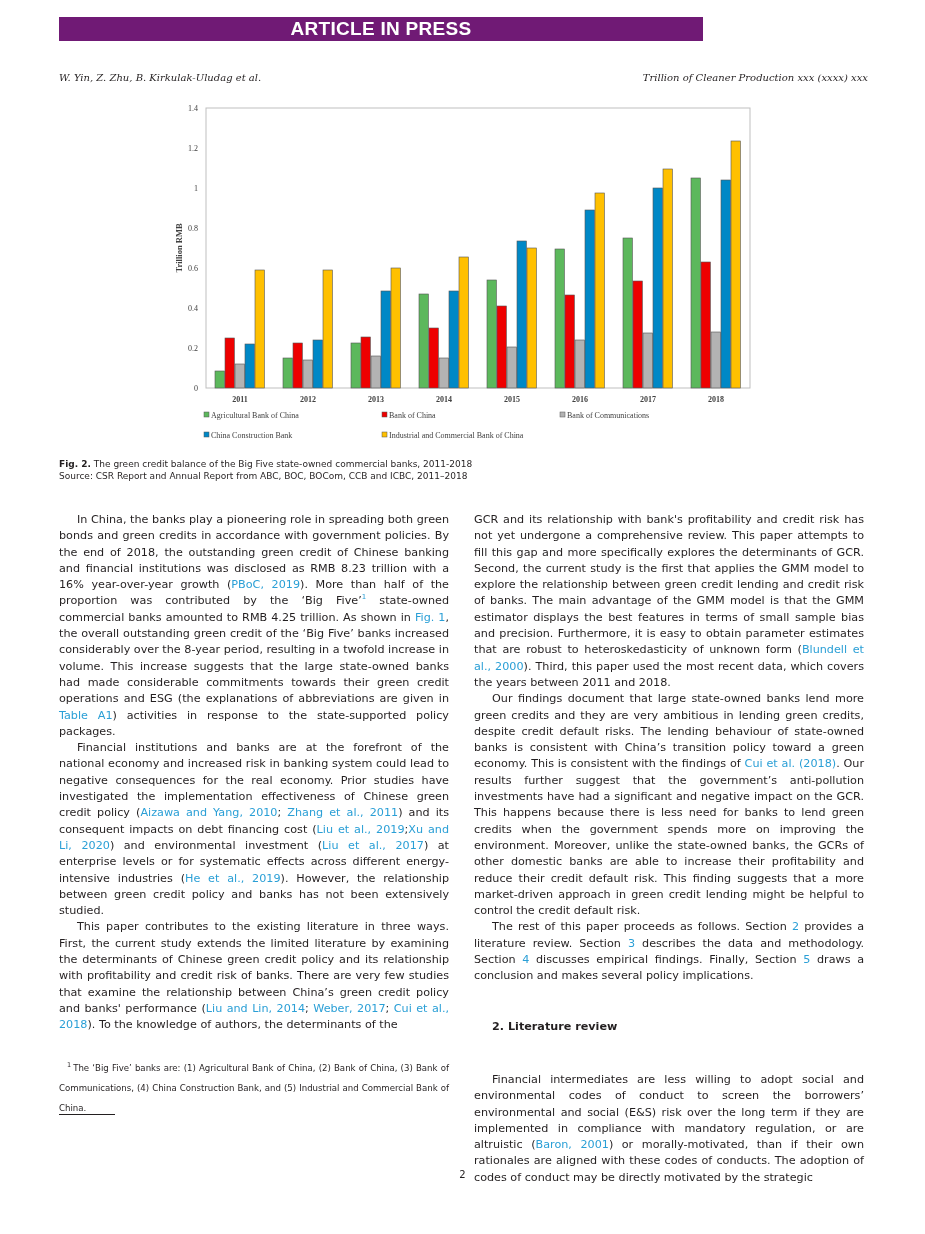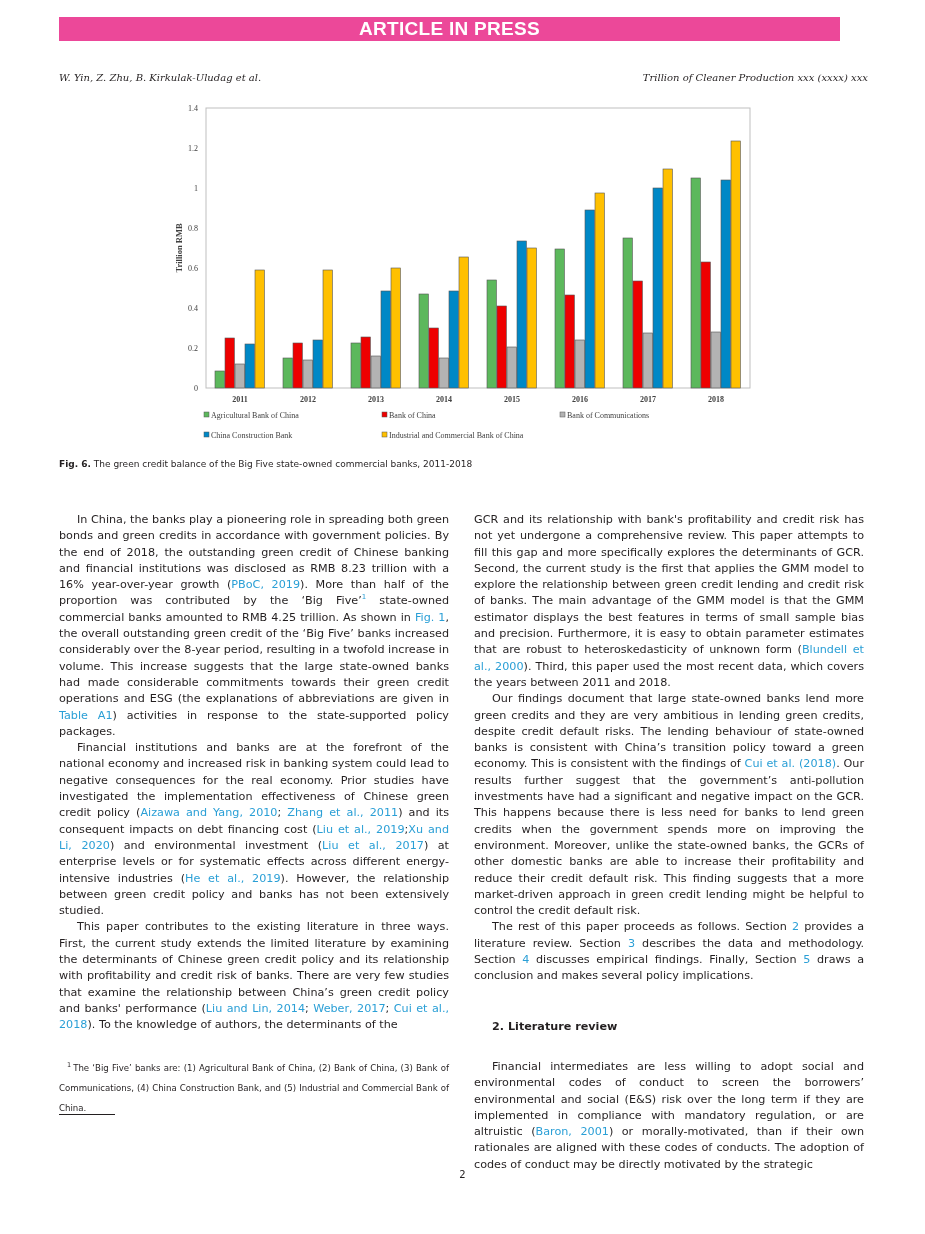--- a/index.html
+++ b/index.html
@@ -1,32 +1,32 @@
 <!DOCTYPE html>
 <html><head>
 <meta charset="utf-8">
 <style>
   * { box-sizing: border-box; margin: 0; padding: 0; }
   body { width: 925px; height: 1234px; background: #fff; position: relative; font-family: "DejaVu Sans", sans-serif; color: #231f20; overflow: hidden; }
-  .banner { position: absolute; left: 59px; top: 17px; width: 781px; height: 24px; background: #ec4899; color: #fff; font-family: "Liberation Sans", sans-serif; font-weight: bold; font-size: 19px; text-align: center; line-height: 24px; letter-spacing: 0.3px; }
+  .banner { position: absolute; left: 59px; top: 17px; width: 644px; height: 24px; background: #701a75; color: #fff; font-family: "Liberation Sans", sans-serif; font-weight: bold; font-size: 19px; text-align: center; line-height: 24px; letter-spacing: 0.3px; }
   .running { position: absolute; top: 72px; font-family: "DejaVu Serif", serif; font-style: italic; font-size: 10px; color: #231f20; }
   .running.left { left: 59px; }
   .running.right { right: 57px; }
   #chart { position: absolute; left: 170px; top: 98px; width: 600px; height: 355px; }
   #chart text { font-family: "Liberation Serif", serif; fill: #404040; }
   .caption { position: absolute; left: 59px; top: 458px; width: 500px; font-size: 9px; line-height: 12px; font-family: "DejaVu Sans", sans-serif; }
   .caption b { font-weight: bold; }
   .col { position: absolute; top: 512px; width: 390px; font-family: "DejaVu Sans", sans-serif; font-size: 11.2px; line-height: 16.3px; text-align: justify; }
   .col.left { left: 59px; }
   .col.right { left: 474px; }
   .col p { text-indent: 18px; }
   .col p.noindent { text-indent: 0; }
   .link { color: #2a9fd6; }
   sup { font-size: 7px; color: #2a9fd6; vertical-align: 5px; line-height: 0; }
-  .heading { font-weight: bold; margin-top: 34px; margin-bottom: 24px; text-indent: 0; }
+  .heading { font-weight: bold; margin-top: 34px; margin-bottom: 37px; text-indent: 0; }
   .footnote-rule { position: absolute; left: 59px; top: 1114px; width: 56px; border-top: 1px solid #231f20; }
   .footnote { position: absolute; left: 59px; top: 1055px; width: 390px; font-size: 8.6px; line-height: 20px; text-align: justify; }
   .footnote .fn-num { color: #231f20; font-size: 6.5px; vertical-align: 4px; margin-left: 8px; margin-right: 2px; }
   .pagenum { position: absolute; left: 0; width: 925px; top: 1169px; text-align: center; font-size: 10px; }
 </style>
 </head>
 <body>
 
 <div class="banner">ARTICLE IN PRESS</div>
 <div class="running left">W. Yin, Z. Zhu, B. Kirkulak-Uludag et al.</div>
@@ -105,21 +105,22 @@
       <rect x="390" y="314" width="5" height="5" fill="#b3b3b3" stroke="#555" stroke-width="0.5"></rect>
       <text x="397" y="320" font-size="8">Bank of Communications</text>
       <rect x="34" y="334" width="5" height="5" fill="#0088c6" stroke="#555" stroke-width="0.5"></rect>
       <text x="41" y="340" font-size="8">China Construction Bank</text>
       <rect x="212" y="334" width="5" height="5" fill="#ffc000" stroke="#555" stroke-width="0.5"></rect>
       <text x="219" y="340" font-size="8">Industrial and Commercial Bank of China</text>
     </g>
 </svg>
 
 <div class="caption">
-  <div><b>Fig. 6.</b><span> The green credit balance of the Big Five state-owned commercial banks, 2011-2018</span></div>
+  <div><b>Fig. 2.</b><span> The green credit balance of the Big Five state-owned commercial banks, 2011-2018</span></div>
+  <div>Source: CSR Report and Annual Report from ABC, BOC, BOCom, CCB and ICBC, 2011–2018</div>
 </div>
 
 <div class="col left">
   <p><span>In China, the banks play a pioneering role in spreading both green bonds and green credits in accordance with government policies. By the end of 2018, the outstanding green credit of Chinese banking and financial institutions was disclosed as RMB 8.23 trillion with a 16% year-over-year growth (</span><span class="link">PBoC, 2019</span><span>). More than half of the proportion was contributed by the ‘Big Five’</span><sup>1</sup><span> state-owned commercial banks amounted to RMB 4.25 trillion. As shown in </span><span class="link">Fig. 1</span><span>, the overall outstanding green credit of the ‘Big Five’ banks increased considerably over the 8-year period, resulting in a twofold increase in volume. This increase suggests that the large state-owned banks had made considerable commitments towards their green credit operations and ESG (the explanations of abbreviations are given in </span><span class="link">Table A1</span><span>) activities in response to the state-supported policy packages.</span></p>
   <p><span>Financial institutions and banks are at the forefront of the national economy and increased risk in banking system could lead to negative consequences for the real economy. Prior studies have investigated the implementation effectiveness of Chinese green credit policy (</span><span class="link">Aizawa and Yang, 2010</span><span>; </span><span class="link">Zhang et al., 2011</span><span>) and its consequent impacts on debt financing cost (</span><span class="link">Liu et al., 2019</span><span>;</span><span class="link">Xu and Li, 2020</span><span>) and environmental investment (</span><span class="link">Liu et al., 2017</span><span>) at enterprise levels or for systematic effects across different energy-intensive industries (</span><span class="link">He et al., 2019</span><span>). However, the relationship between green credit policy and banks has not been extensively studied.</span></p>
   <p><span>This paper contributes to the existing literature in three ways. First, the current study extends the limited literature by examining the determinants of Chinese green credit policy and its relationship with profitability and credit risk of banks. There are very few studies that examine the relationship between China’s green credit policy and banks' performance (</span><span class="link">Liu and Lin, 2014</span><span>; </span><span class="link">Weber, 2017</span><span>; </span><span class="link">Cui et al., 2018</span><span>). To the knowledge of authors, the determinants of the</span></p>
 </div>
 
 <div class="footnote-rule"></div>
 <div class="footnote"><span class="fn-num">1</span><span>The ‘Big Five’ banks are: (1) Agricultural Bank of China, (2) Bank of China, (3) Bank of Communications, (4) China Construction Bank, and (5) Industrial and Commercial Bank of China.</span></div>

